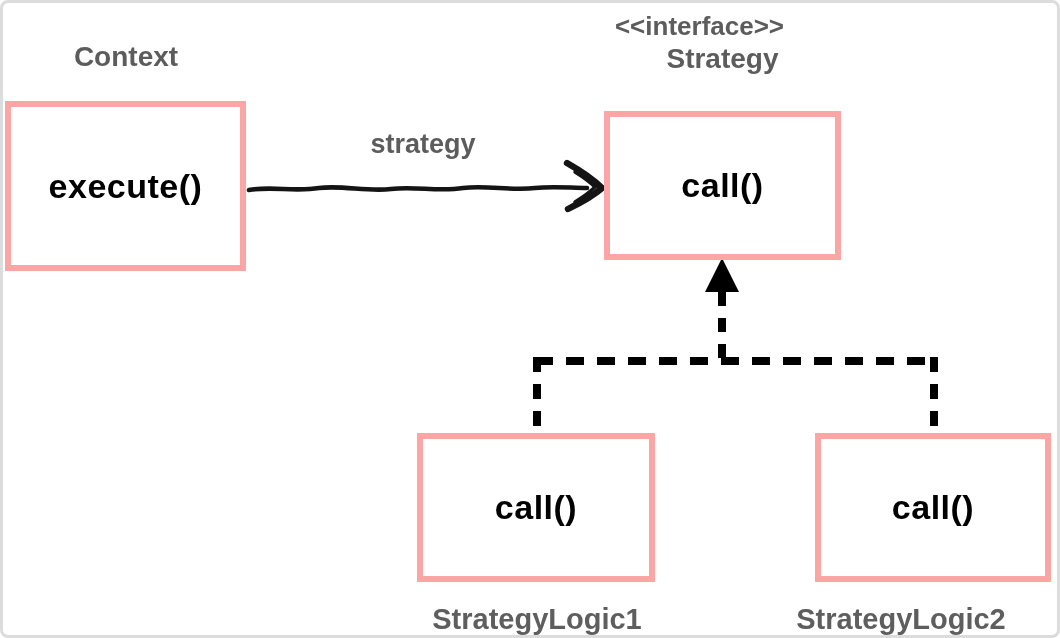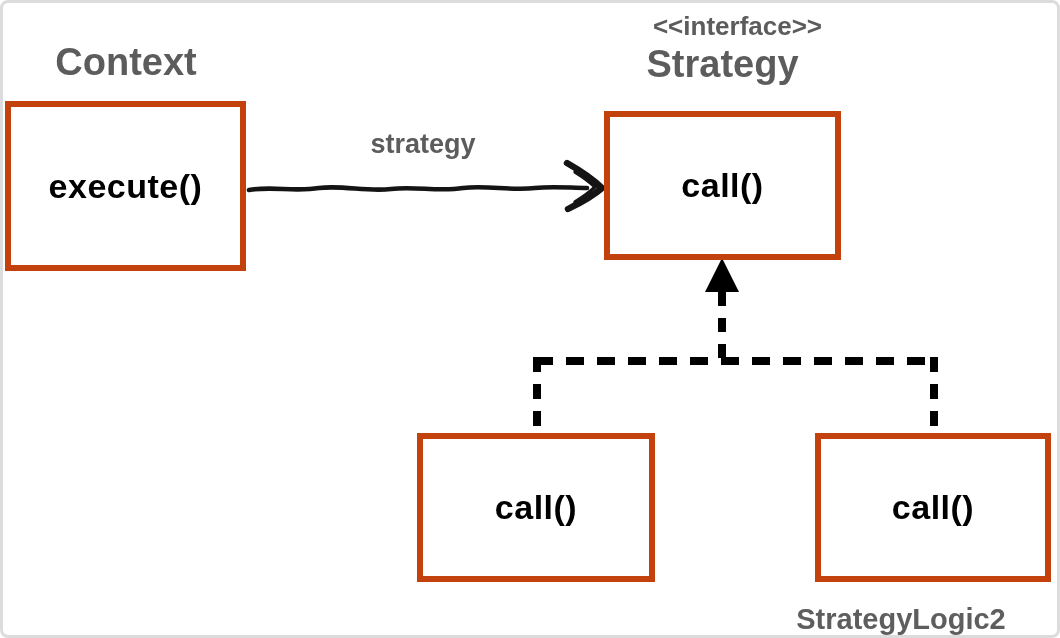--- a/index.html
+++ b/index.html
@@ -23,37 +23,37 @@
     left: 0;
     top: 0;
     width: 1060px;
     height: 638px;
     pointer-events: none;
   }
   .box {
     position: absolute;
     box-sizing: border-box;
     background: #ffffff;
-    border: 6px solid #c2410c;
+    border: 6px solid #fca5a5;
     display: flex;
     align-items: center;
     justify-content: center;
   }
   .method {
     font-weight: bold;
     font-size: 34px;
     color: #000000;
     letter-spacing: 0.5px;
   }
   .gtitle {
     position: absolute;
     text-align: center;
     font-weight: bold;
     color: #5c5c5c;
-    font-size: 38px;
+    font-size: 28px;
     line-height: 1;
     white-space: nowrap;
   }
   .stereotype {
     position: absolute;
     text-align: center;
     font-weight: bold;
     color: #5c5c5c;
     font-size: 26px;
     line-height: 1;
@@ -74,21 +74,21 @@
     font-weight: bold;
     color: #5e5e5e;
     font-size: 29px;
     line-height: 1;
     white-space: nowrap;
   }
 
   
   .context-title   { left: 3px;   top: 40px;  width: 240px; }
   .context-box     { left: 2px;   top: 98px;  width: 241px; height: 170px; }
-  .strategy-stereo { left: 616px; top: 10px;  width: 237px; }
+  .strategy-stereo { left: 578px; top: 10px;  width: 237px; }
   .strategy-title  { left: 601px; top: 42px;  width: 237px; }
   .strategy-box    { left: 601px; top: 108px; width: 237px; height: 149px; }
   .assoc-label     { left: 320px; top: 128px; width: 200px; }
   .logic1-box      { left: 414px; top: 430px; width: 238px; height: 149px; }
   .logic2-box      { left: 812px; top: 430px; width: 236px; height: 149px; }
   .logic1-title    { left: 414px; top: 602px; width: 240px; }
   .logic2-title    { left: 778px; top: 602px; width: 240px; }
 </style>
 </head>
 <body>
@@ -122,19 +122,20 @@
 
   <div class="stereotype strategy-stereo">&lt;&lt;interface&gt;&gt;</div>
   <div class="gtitle strategy-title">Strategy</div>
   <div class="box strategy-box">
     <span class="method">call()</span>
   </div>
 
   <div class="box logic1-box">
     <span class="method">call()</span>
   </div>
+  <div class="impl-title logic1-title">StrategyLogic1</div>
 
   <div class="box logic2-box">
     <span class="method">call()</span>
   </div>
   <div class="impl-title logic2-title">StrategyLogic2</div>
 
 </div>
 
 </body></html>

